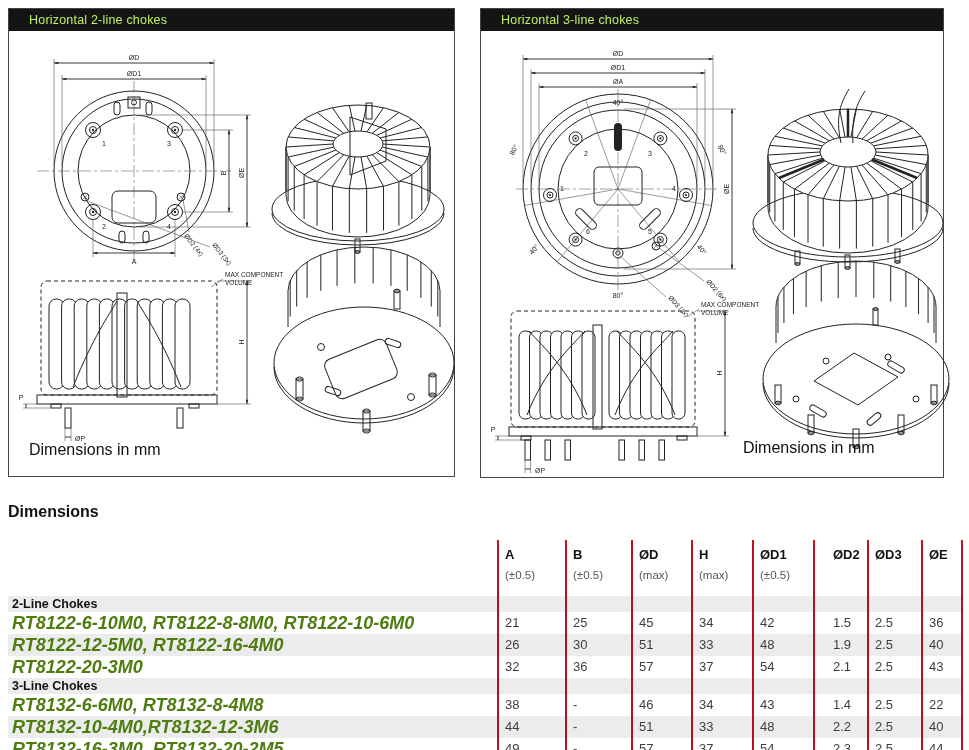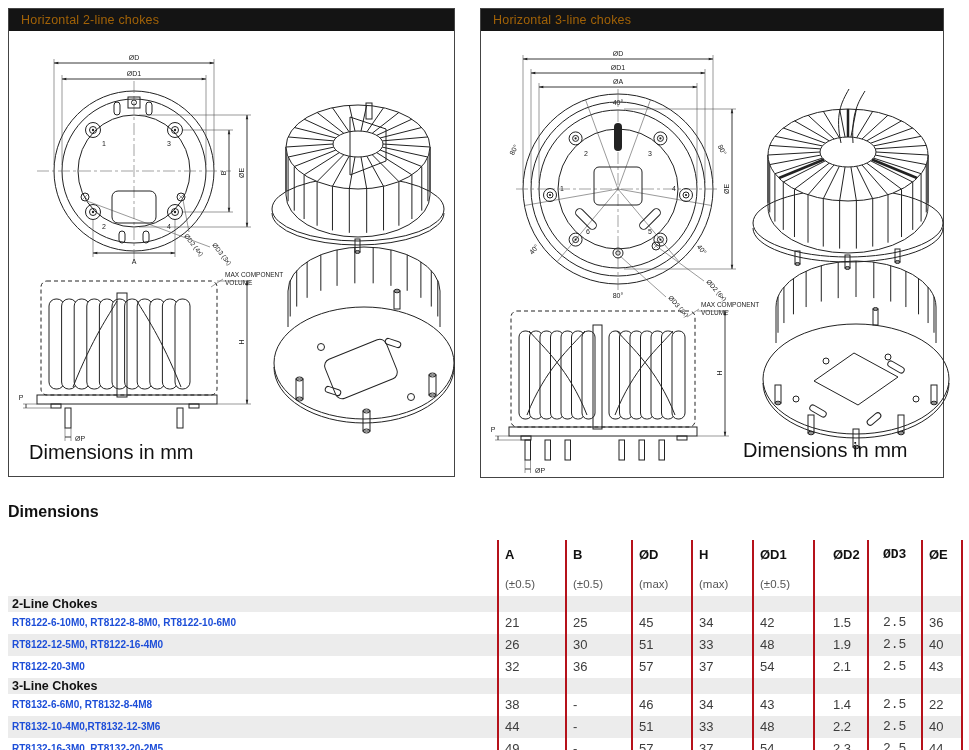--- a/index.html
+++ b/index.html
@@ -1,21 +1,21 @@
 <!DOCTYPE html>
 <html style="--accent: #b5121b; --hdr: #141414;"><head>
 <meta charset="utf-8">
 <style>
   html,body{margin:0;padding:0;background:#fff;width:969px;height:750px;overflow:hidden;
             font-family:"Liberation Sans",sans-serif;-webkit-font-smoothing:antialiased;}
   .page{position:relative;width:969px;height:750px;background:#fff;}
   .panel{position:absolute;border:1px solid #444;background:#fff;box-sizing:border-box;}
   .pbar{position:absolute;left:0;top:0;right:0;height:22px;background:var(--hdr,#141414);
-        color:#a16207;font-size:12.5px;line-height:22px;padding-left:12px;letter-spacing:.2px;}
-  .note{position:absolute;font-size:20px;color:#111;}
+        color:#bef264;font-size:12.5px;line-height:22px;padding-left:20px;letter-spacing:.2px;}
+  .note{position:absolute;font-size:16px;color:#111;}
   .h1{position:absolute;left:8px;top:503px;font-size:16px;font-weight:bold;color:#111;}
   svg{position:absolute;overflow:visible;}
   svg text{font-family:"Liberation Sans",sans-serif;fill:#1a1a1a;stroke:none;}
   .s{stroke:#222;fill:none;stroke-width:1;}
   .thin{stroke:#555;stroke-width:.6;fill:none;}
   .dim{stroke:#222;stroke-width:.9;fill:none;}
   .cl{stroke:#666;stroke-width:.6;fill:none;stroke-dasharray:12 3 3 3;}
   .dash{stroke:#222;stroke-width:1;fill:none;stroke-dasharray:4 3;}
   .lab{font-size:7px;}
   .lab2{font-size:6.5px;}
@@ -23,28 +23,28 @@
   .tbl{position:absolute;left:8px;top:540px;width:955px;}
   .trow{display:flex;}
   .c{box-sizing:border-box;flex:none;}
   .c0{width:489px;padding-left:4px;}
   .c1{width:68px;padding-left:8px;}
   .c2{width:66px;padding-left:8px;}
   .c3{width:60px;padding-left:8px;}
   .c4{width:61px;padding-left:8px;}
   .c5{width:61px;padding-left:8px;}
   .c6{width:54px;padding-left:20px;}
-  .c7{width:54px;padding-left:16px;font-family:Liberation Mono, monospace;}
+  .c7{width:54px;padding-left:8px;}
   .c8{width:42px;padding-left:8px;}
   .head{height:56px;padding-top:7px;box-sizing:border-box;}
   .hl{font-size:13px;font-weight:bold;color:#111;}
-  .hs{font-size:11.5px;color:#555;margin-top:16px;}
+  .hs{font-size:11.5px;color:#555;margin-top:7px;}
   .sect{height:16px;line-height:16px;background:#ececec;font-size:12.5px;font-weight:bold;color:#111;}
   .data{height:22px;line-height:22px;}
-  .data .name{font-size:10px;font-weight:bold;color:#1d4ed8;}
+  .data .name{font-size:18px;font-weight:bold;color:#4d7c0f;font-style:italic;}
   .data .val{font-size:13px;color:#3d3d3d;}
   .g{background:#ececec;}
   .vline{position:absolute;top:0;width:2px;height:220px;background:var(--accent,#b5121b);}
 </style>
 </head>
 <body>
 
 <div class="page">
 
   <div class="panel" style="left:8px;top:8px;width:447px;height:469px;">

